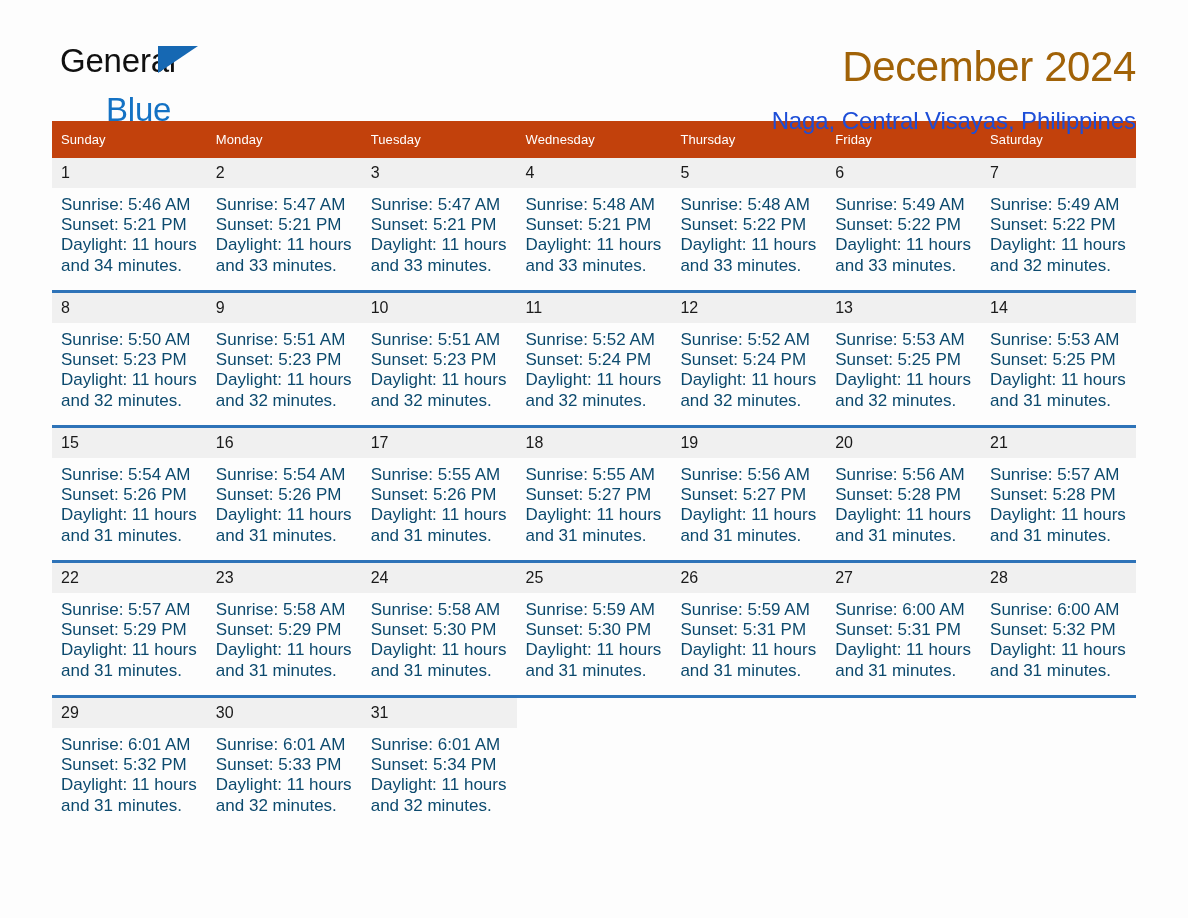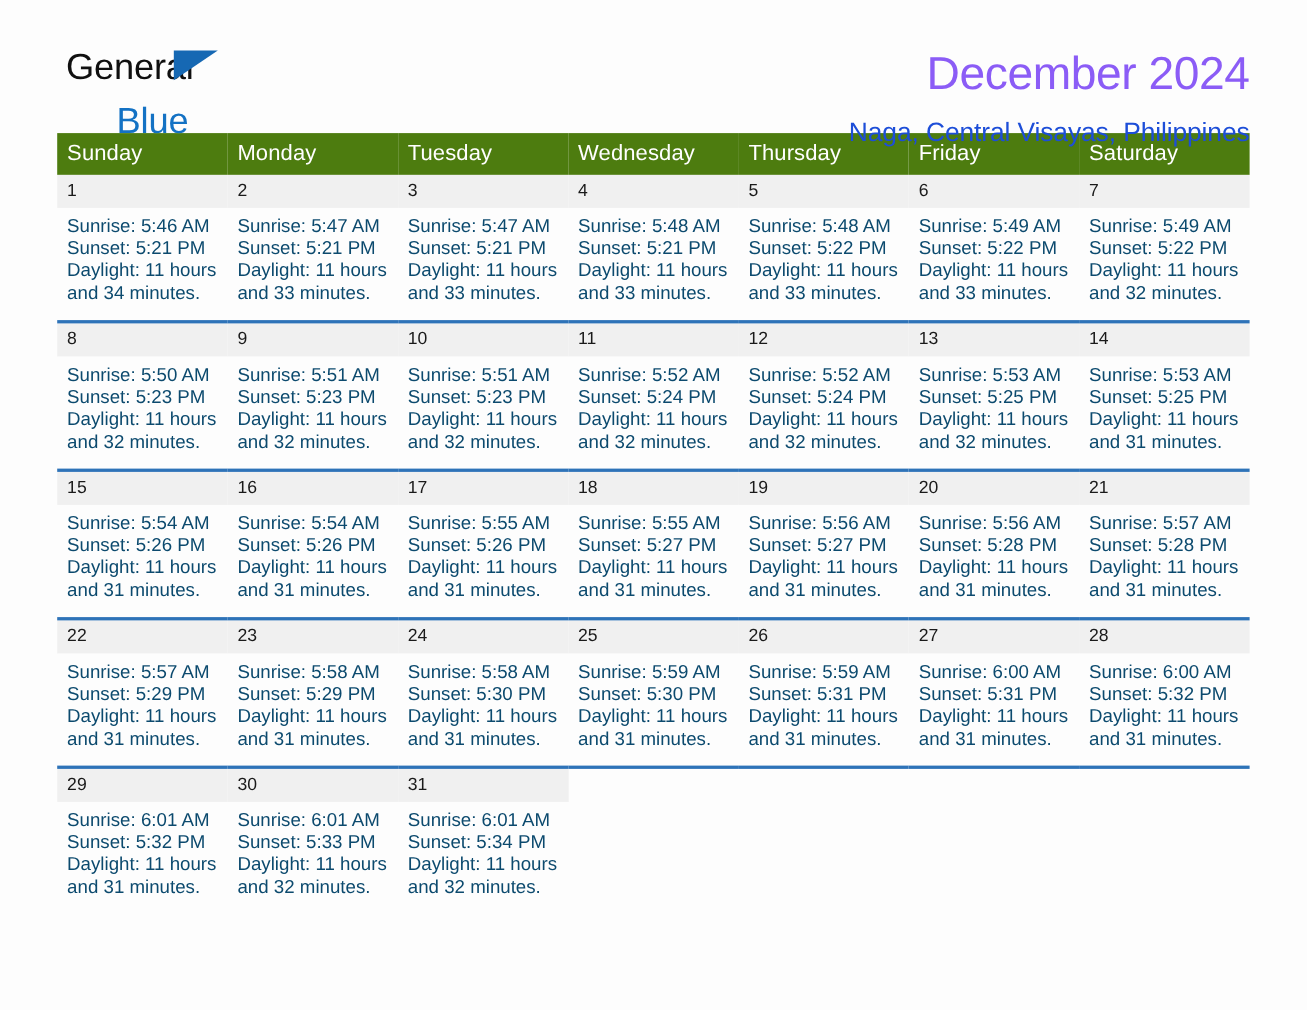--- a/index.html
+++ b/index.html
@@ -60,21 +60,21 @@
   }
   .title-block {
     position: absolute;
     right: 0px;
     top: 46px;
     text-align: right;
   }
   .cal-title {
     font-size: 42px;
     font-weight: 400;
-    color: #8b5cf6;
+    color: #a16207;
     line-height: 1.0;
     letter-spacing: -0.4px;
   }
   .cal-subtitle {
     margin-top: 19px;
     font-size: 24px;
     font-weight: 400;
     color: #1d4ed8;
     letter-spacing: -0.1px;
   }
@@ -82,23 +82,23 @@
   
   .calendar {
     border-collapse: collapse;
     table-layout: fixed;
     width: 1084px;
     margin-top: 9px;
   }
   .calendar col { width: 154.85px; }
 
   thead th {
-    background: #4d7c0f;
+    background: #c2410c;
     color: #ffffff;
-    font-size: 20px;
+    font-size: 13px;
     font-weight: 400;
     text-align: left;
     padding: 7px 0 8px 9px;
     height: 22px;
     vertical-align: middle;
     letter-spacing: 0.1px;
   }
 
   tbody tr { }
 

